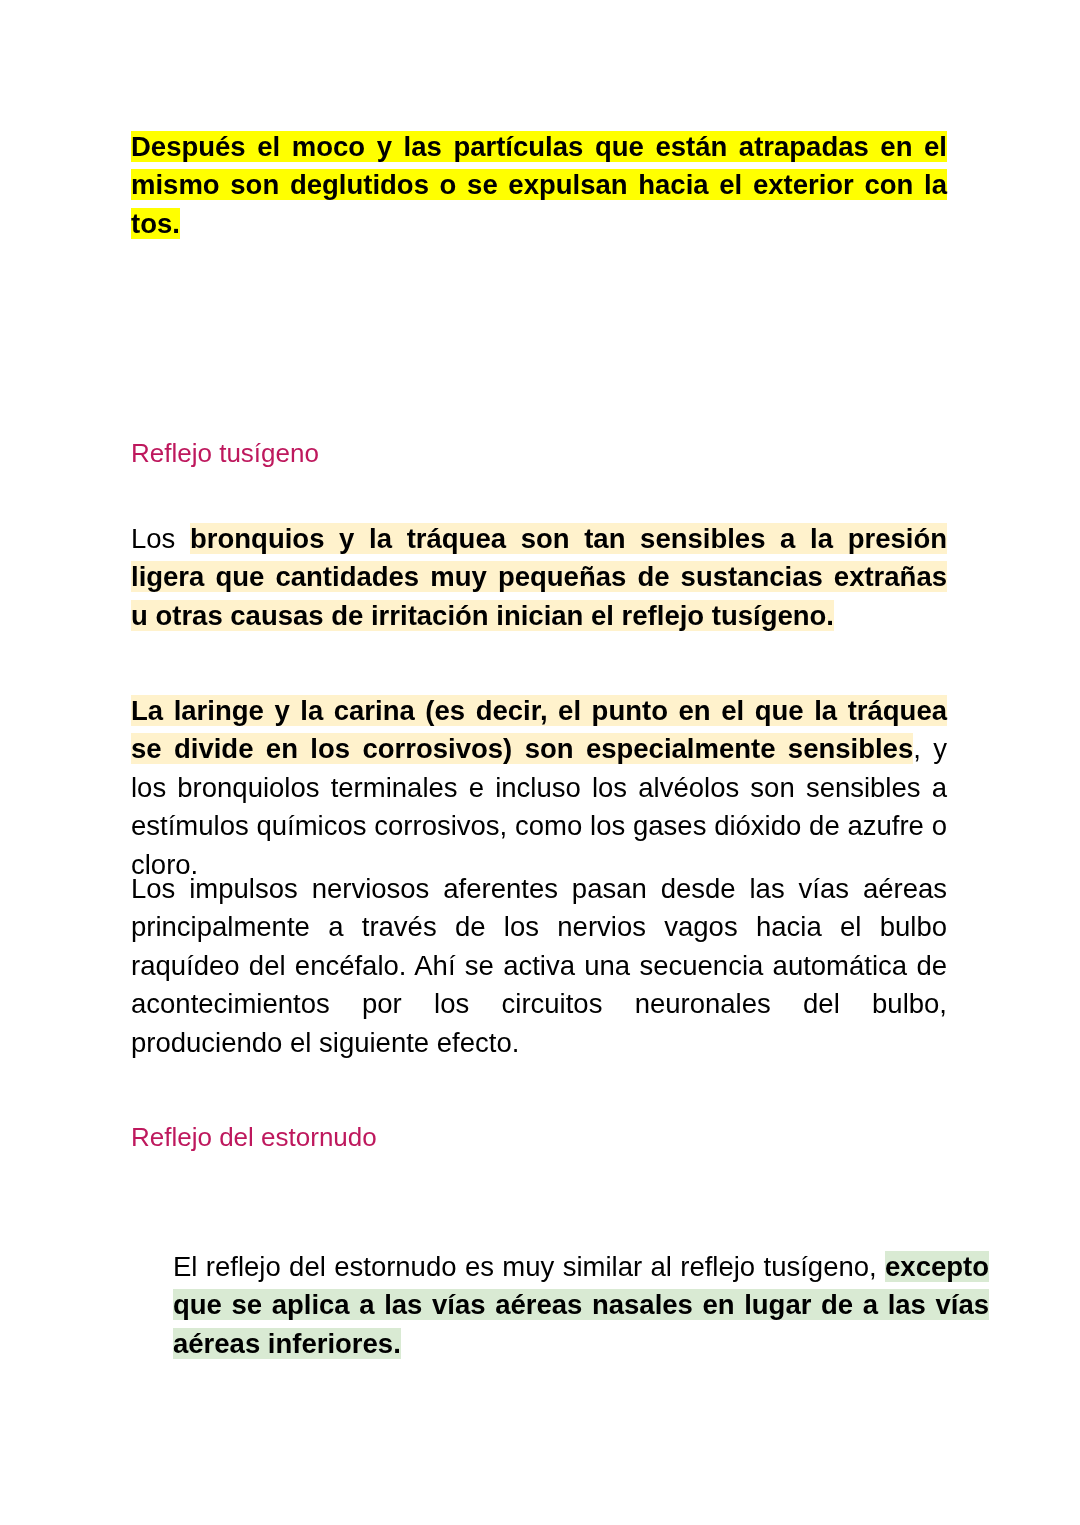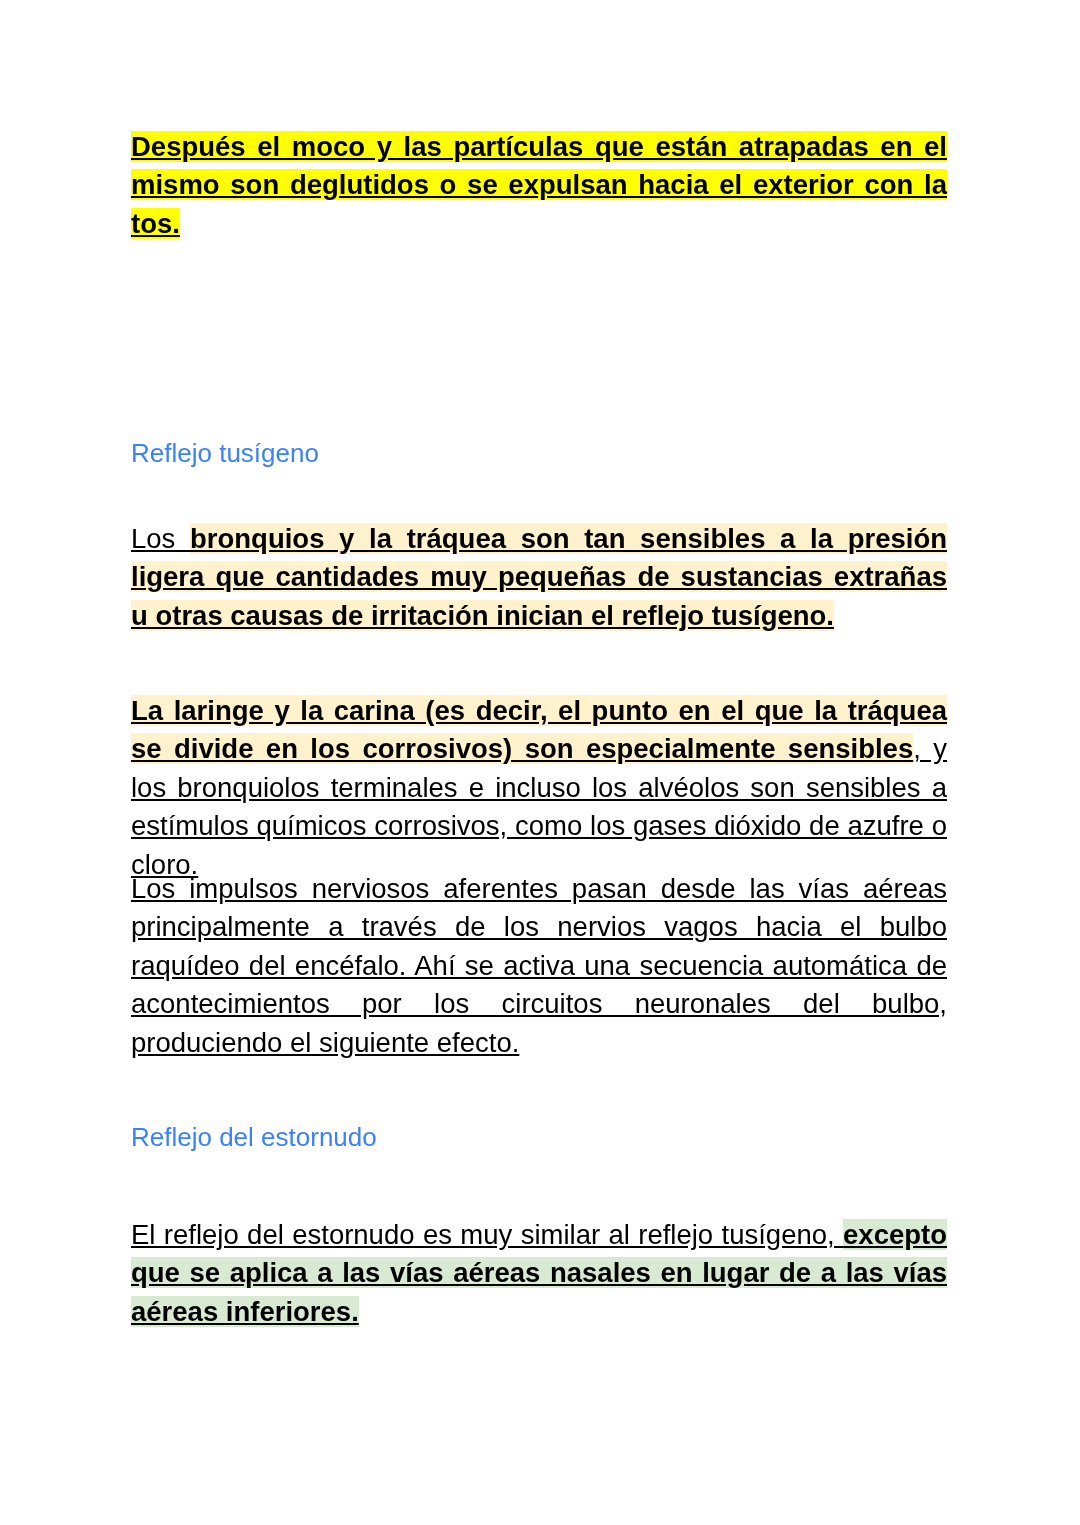--- a/index.html
+++ b/index.html
@@ -1,21 +1,21 @@
 <!DOCTYPE html>
 <html><head>
 <meta charset="utf-8">
 <style>
   html, body { margin: 0; padding: 0; background: #ffffff; }
   body { width: 1080px; height: 1525px; position: relative; overflow: hidden;
          font-family: "Liberation Sans", sans-serif; color: #000; }
   .page { position: absolute; left: 131px; top: 0; width: 816px; }
   .para { position: absolute; left: 0; width: 816px; font-size: 27.5px; line-height: 38.4px;
-          text-align: justify; margin: 0; text-decoration: underline; }
-  .heading { position: absolute; left: 0; font-size: 26px; line-height: 34px; color: #3b82f6; margin: 0; }
+          text-align: justify; margin: 0; }
+  .heading { position: absolute; left: 0; font-size: 26px; line-height: 34px; color: #be185d; margin: 0; }
   .hl-yellow { background: #ffff00; }
   .hl-cream { background: #fff2cc; }
   .hl-green { background: #d9ead3; }
   b { font-weight: bold; }
 </style>
 </head>
 <body>
 
 <div class="page">
 
@@ -30,17 +30,17 @@
   </p>
 
   <p class="para" style="top:692px;">
     <b class="hl-cream">La laringe y la carina (es decir, el punto en el que la tráquea se divide en los corrosivos) son especialmente sensibles</b><span>, y los bronquiolos terminales e incluso los alvéolos son sensibles a estímulos químicos corrosivos, como los gases dióxido de azufre o cloro.</span>
   </p>
 
   <p class="para" style="top:870px;">Los impulsos nerviosos aferentes pasan desde las vías aéreas principalmente a través de los nervios vagos hacia el bulbo raquídeo del encéfalo. Ahí se activa una secuencia automática de acontecimientos por los circuitos neuronales del bulbo, produciendo el siguiente efecto.</p>
 
   <p class="heading" style="top:1120px;text-align:center;">Reflejo del estornudo</p>
 
-  <p class="para" style="top:1216px;">
+  <p class="para" style="top:1248px;margin-left:42px;">
     <span>El reflejo del estornudo es muy similar al reflejo tusígeno, </span><b class="hl-green">excepto que se aplica a las vías aéreas nasales en lugar de a las vías aéreas inferiores.</b>
   </p>
 
 </div>
 
 </body></html>

